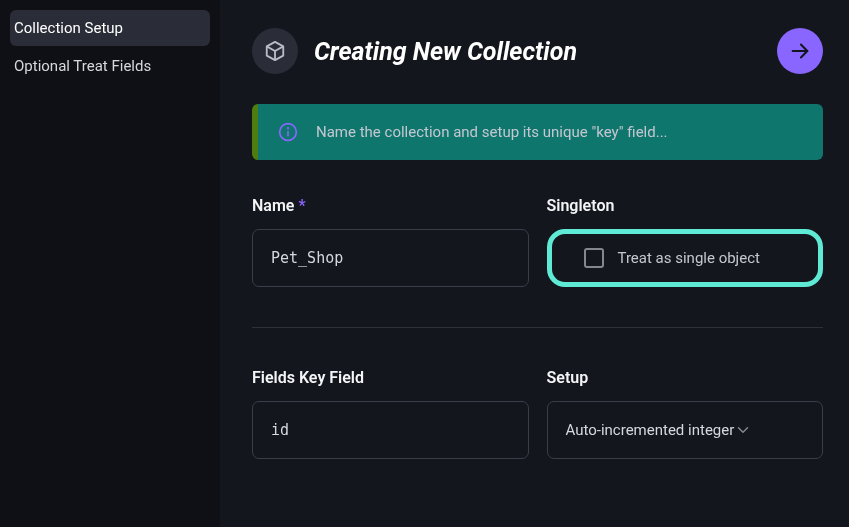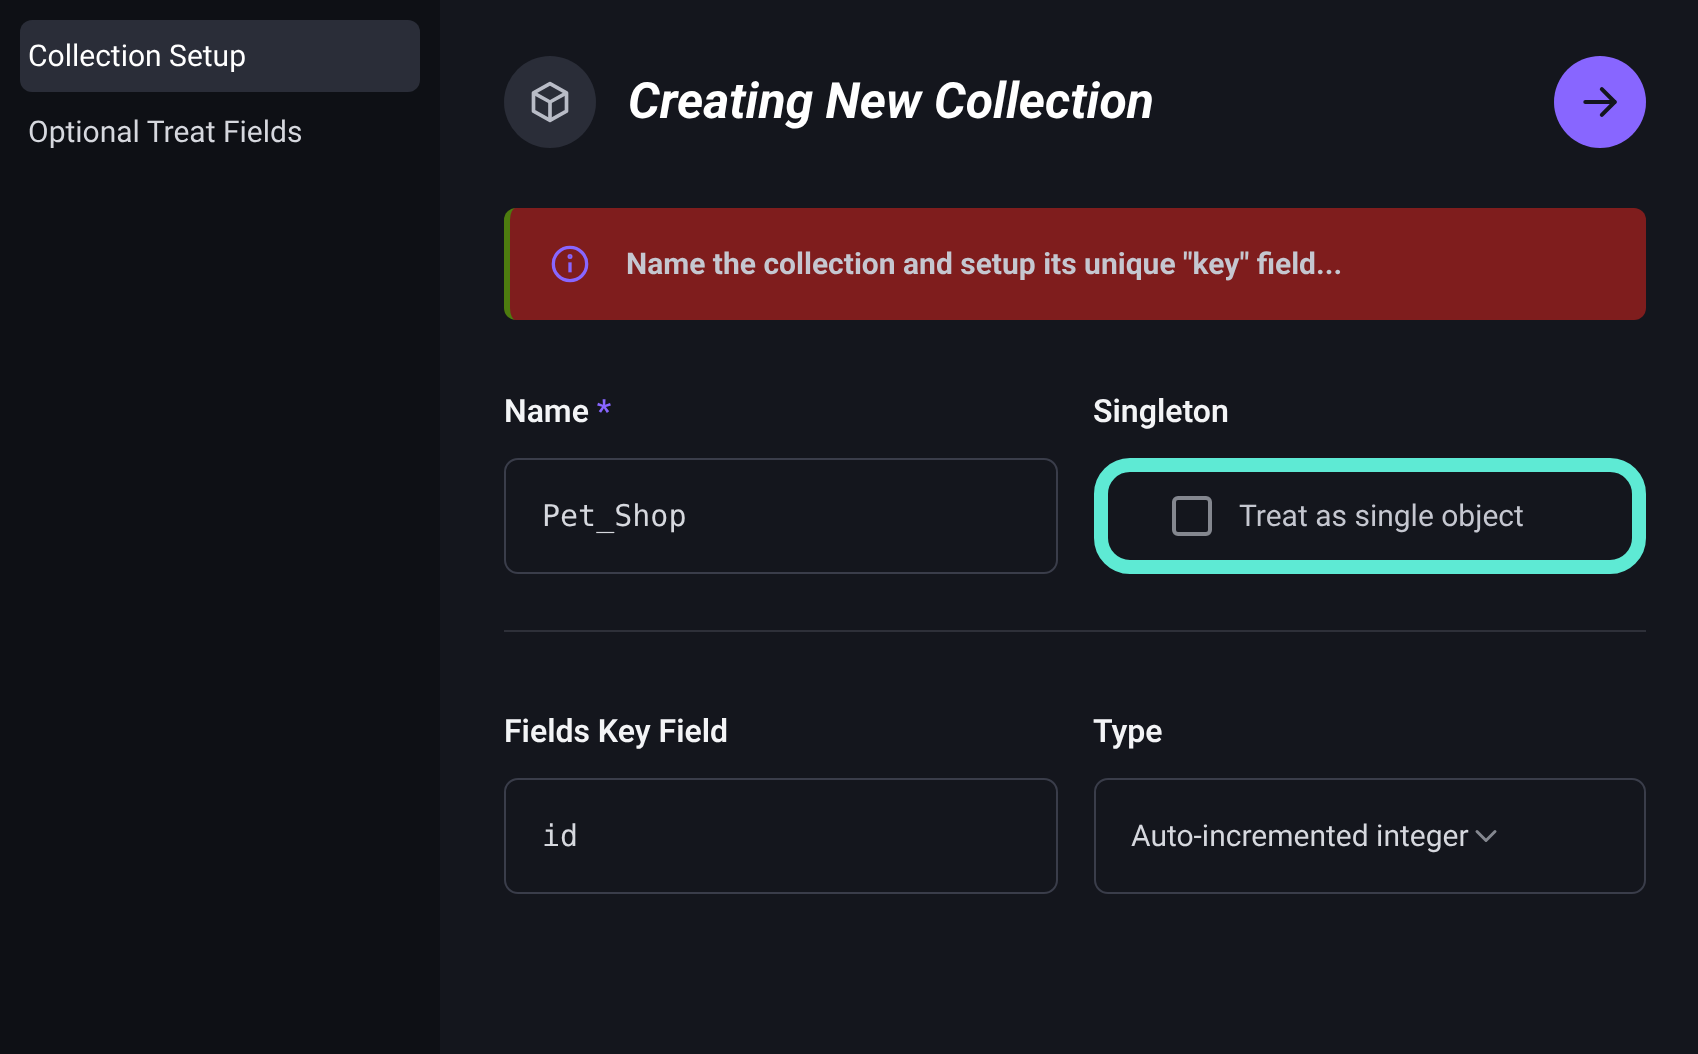--- a/index.html
+++ b/index.html
@@ -62,38 +62,37 @@
     width: 46px;
     height: 46px;
     border-radius: 50%;
     background: #8866ff;
     display: flex;
     align-items: center;
     justify-content: center;
     cursor: pointer;
   }
   .info-banner {
-    background: #7f1d1d;
-    border-left: 3px solid #4d7c0f;
+    background: #0f766e;
+    border-left: 6px solid #4d7c0f;
     border-radius: 6px;
     padding: 18px 20px;
     display: flex;
     align-items: center;
     gap: 18px;
     margin-bottom: 36px;
-    font-weight: bold;
   }
   .info-text {
     color: #c5c7d0;
     font-size: 15px;
   }
   .form-row {
     display: flex;
     gap: 18px;
-    margin-bottom: 28px;
+    margin-bottom: 40px;
   }
   .form-group {
     flex: 1;
     min-width: 0;
   }
   .label {
     font-size: 16px;
     font-weight: 600;
     color: #f3f4f6;
     margin-bottom: 14px;
@@ -110,21 +109,21 @@
     border-radius: 7px;
     padding: 16px 18px;
     color: #d6d8de;
     font-size: 15px;
     font-family: ui-monospace, "SF Mono", Menlo, monospace;
     outline: none;
   }
   .checkbox-field {
     width: 100%;
     height: 58px;
-    border: 7px solid #5eead4;
+    border: 5px solid #5eead4;
     border-radius: 18px;
     padding: 0 32px;
     display: flex;
     align-items: center;
     gap: 14px;
     cursor: pointer;
   }
   .checkbox-box {
     width: 20px;
     height: 20px;
@@ -207,21 +206,21 @@
   </div>
 
   <hr class="divider">
 
   <div class="form-row">
     <div class="form-group">
       <label class="label">Fields Key Field</label>
       <input class="field" type="text" value="id" style="">
     </div>
     <div class="form-group">
-      <label class="label">Type</label>
+      <label class="label">Setup</label>
       <div class="select-field">
         <span>Auto-incremented integer</span>
         <svg width="18" height="18" viewBox="0 0 24 24" fill="none" stroke="#84878f" stroke-width="2" stroke-linecap="round" stroke-linejoin="round">
           <polyline points="6 9 12 15 18 9"></polyline>
         </svg>
       </div>
     </div>
   </div>
 
 </main>

